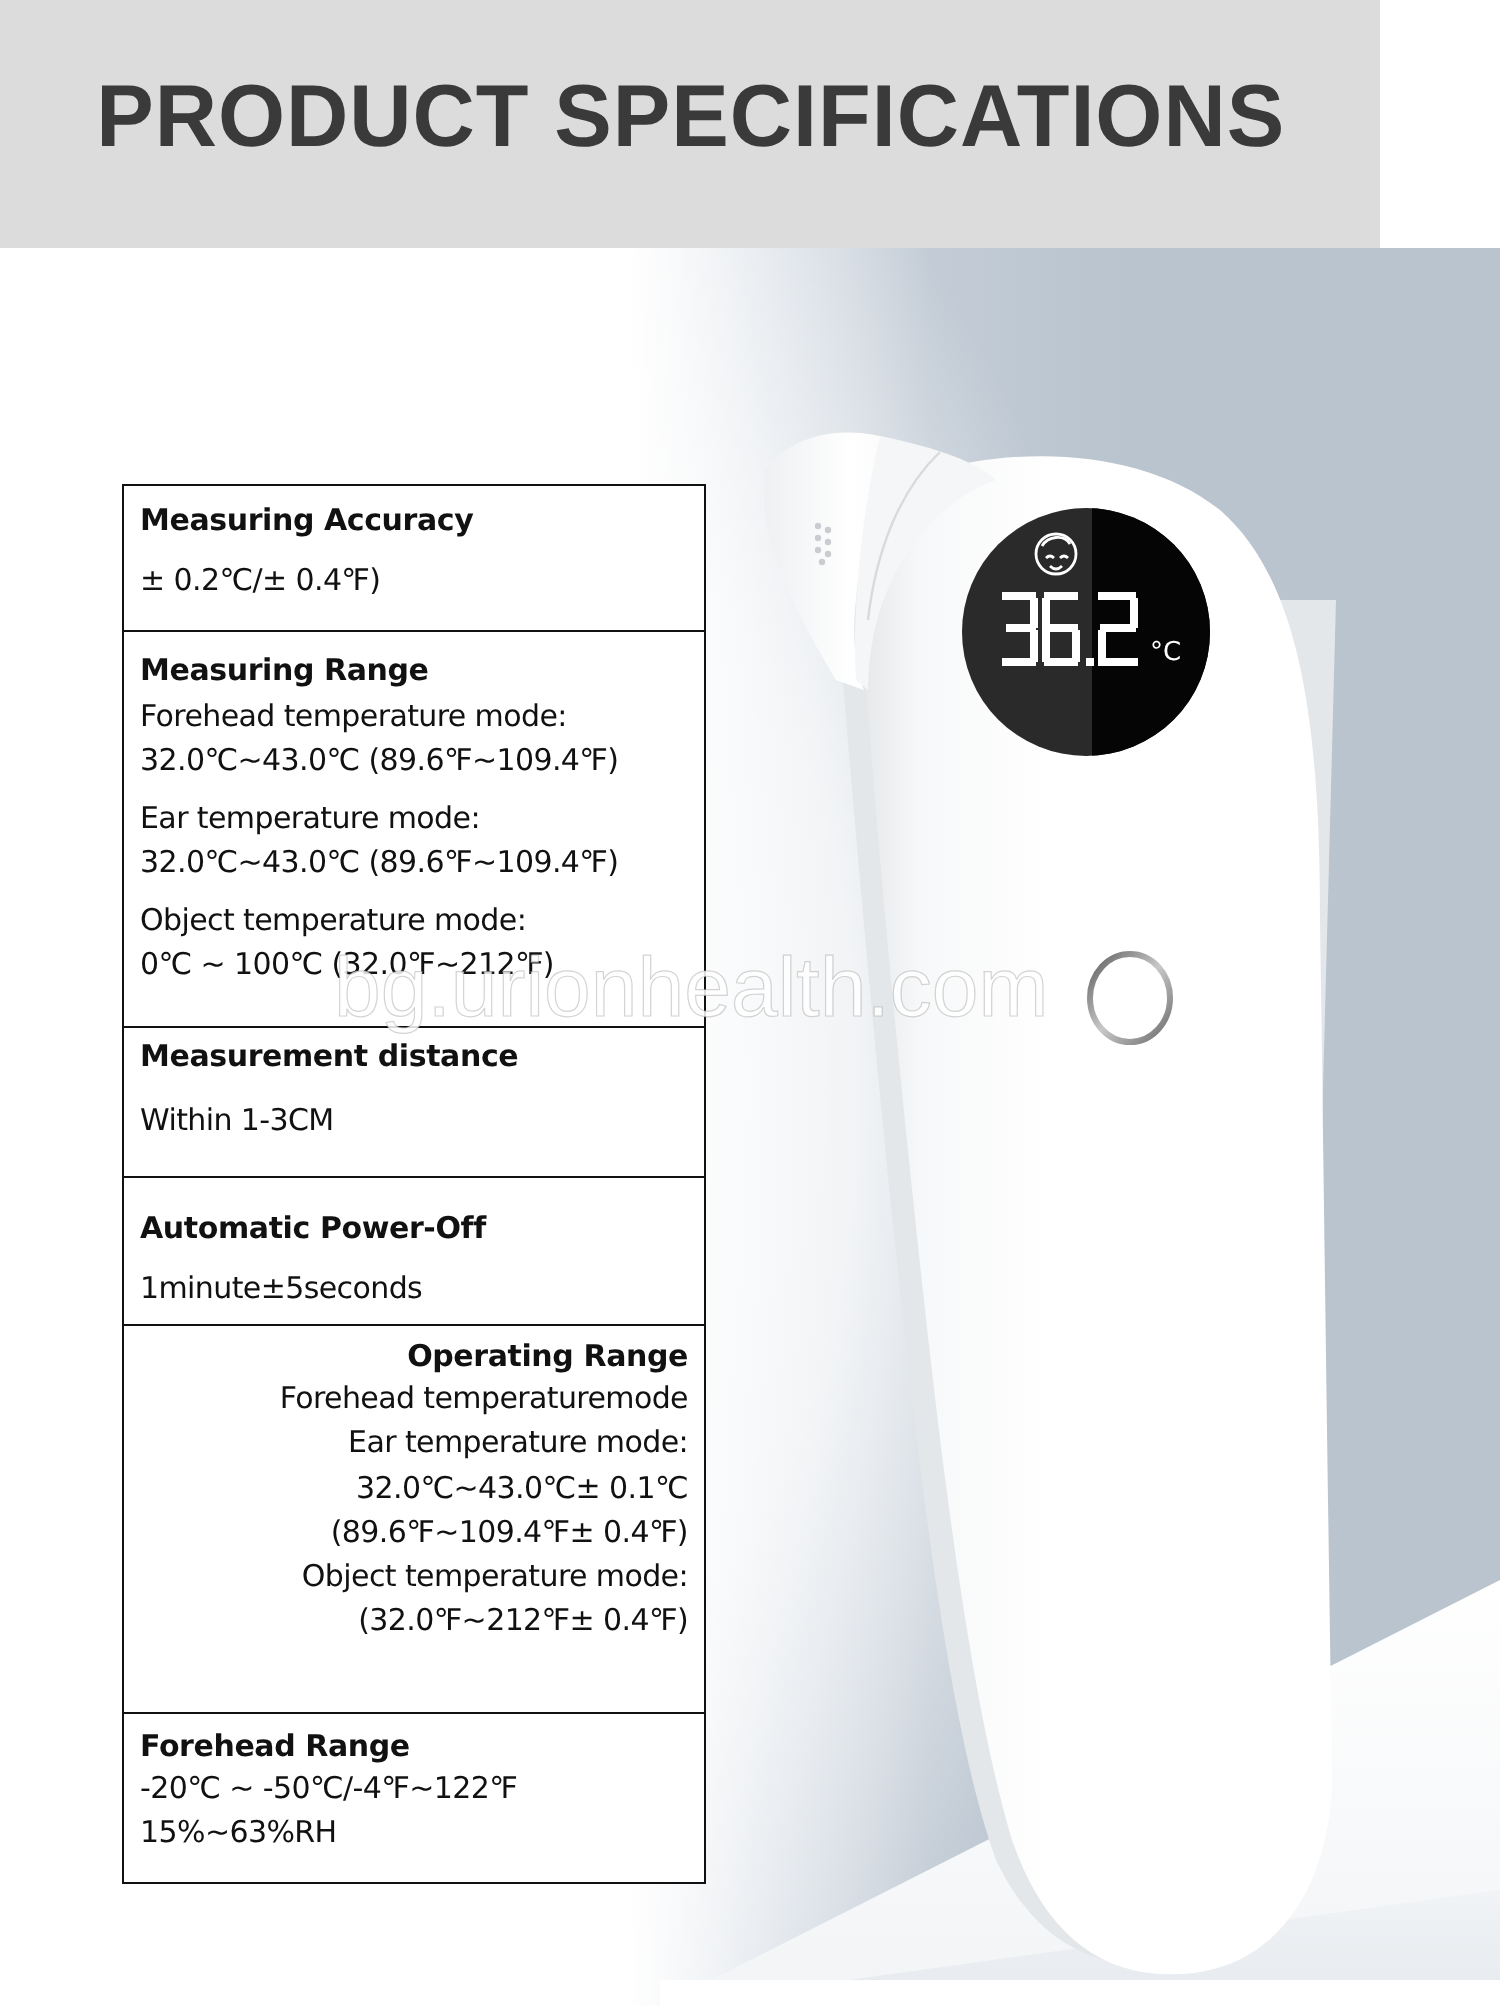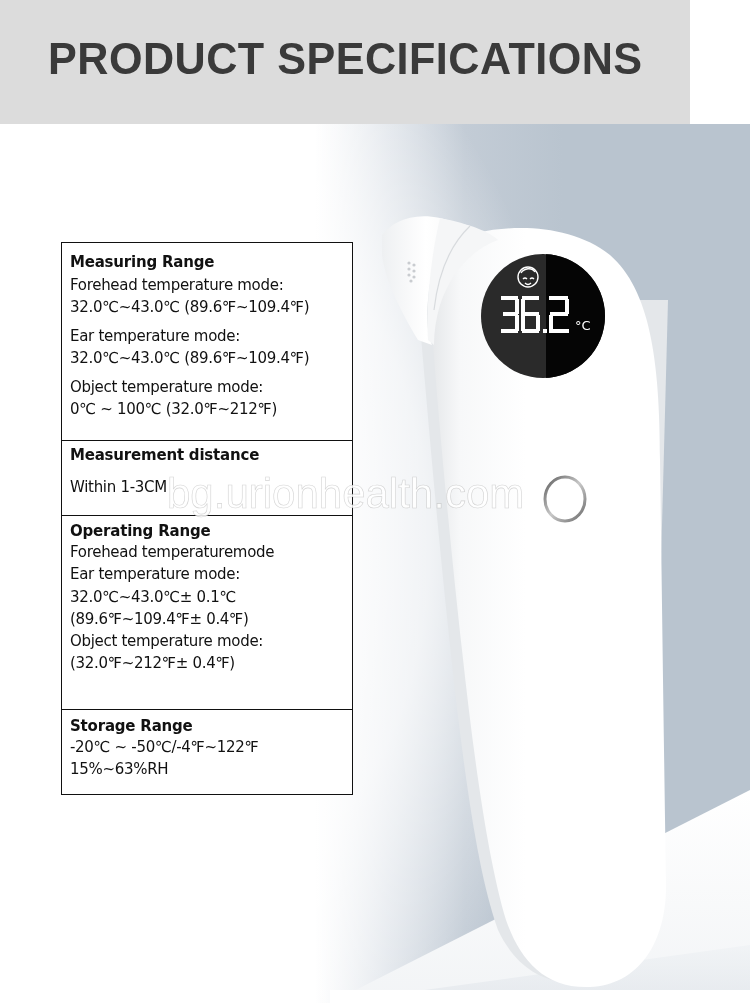--- a/index.html
+++ b/index.html
@@ -70,21 +70,21 @@
     }
     .r1 { height: 73px; padding-top: 7px; }
     .r1 .row-line { margin-top: 9px; }
     .r2 { height: 198px; padding-top: 9px; }
     .r2 .row-label { margin-bottom: 2px; }
     .r2 .gap { height: 7px; }
     .r3 { height: 75px; padding-top: 4px; }
     .r3 .row-line { margin-top: 11px; }
     .r4 { height: 74px; padding-top: 15px; }
     .r4 .row-line { margin-top: 9px; }
-    .r5 { height: 194px; padding-top: 5px; }
+    .r5 { height: 194px; padding-top: 5px; text-align: right; }
     .r5 .row-line { line-height: 22.3px; }
     .r6 { height: 84px; padding-top: 6px; }
     .r6 .row-line { line-height: 22px; }
     .watermark {
       position: absolute; left: 167px; top: 470px;
       font-family: Liberation Sans, sans-serif;
       font-size: 42px; font-weight: 300;
       color: rgba(255,255,255,0.85);
       -webkit-text-stroke: 0.6px rgba(160,160,160,0.45);
       letter-spacing: 0px;
@@ -198,50 +198,58 @@
   </g>
 
   <g>
     <ellipse cx="565" cy="499" rx="20" ry="22" fill="#ffffff"></ellipse>
     <ellipse cx="565" cy="499" rx="20" ry="22" fill="none" stroke="url(#ringGrad)" stroke-width="3"></ellipse>
   </g>
 </svg>
 
 <div class="spec-table">
 
+  <div class="row r1">
+    <div class="row-label">Measuring Accuracy</div>
+    <div class="row-line">± 0.2℃/± 0.4℉)</div>
+  </div>
 
   <div class="row r2">
     <div class="row-label">Measuring Range</div>
     <div class="row-line">Forehead temperature mode:</div>
     <div class="row-line">32.0℃~43.0℃ (89.6℉~109.4℉)</div>
     <div class="gap"></div>
     <div class="row-line">Ear temperature mode:</div>
     <div class="row-line">32.0℃~43.0℃ (89.6℉~109.4℉)</div>
     <div class="gap"></div>
     <div class="row-line">Object temperature mode:</div>
     <div class="row-line">0℃ ~ 100℃ (32.0℉~212℉)</div>
   </div>
 
   <div class="row r3">
     <div class="row-label">Measurement distance</div>
     <div class="row-line">Within 1-3CM</div>
   </div>
 
+  <div class="row r4">
+    <div class="row-label">Automatic Power-Off</div>
+    <div class="row-line">1minute±5seconds</div>
+  </div>
 
   <div class="row r5">
     <div class="row-label">Operating Range</div>
     <div class="row-line">Forehead temperaturemode</div>
     <div class="row-line">Ear temperature mode:</div>
     <div class="row-line">32.0℃~43.0℃± 0.1℃</div>
     <div class="row-line">(89.6℉~109.4℉± 0.4℉)</div>
     <div class="row-line">Object temperature mode:</div>
     <div class="row-line">(32.0℉~212℉± 0.4℉)</div>
   </div>
 
   <div class="row r6">
-    <div class="row-label">Storage Range</div>
+    <div class="row-label">Forehead Range</div>
     <div class="row-line">-20℃ ~ -50℃/-4℉~122℉</div>
     <div class="row-line">15%~63%RH</div>
   </div>
 
 </div>
 
 <div class="watermark">bg.urionhealth.com</div>
 
 </body></html>

